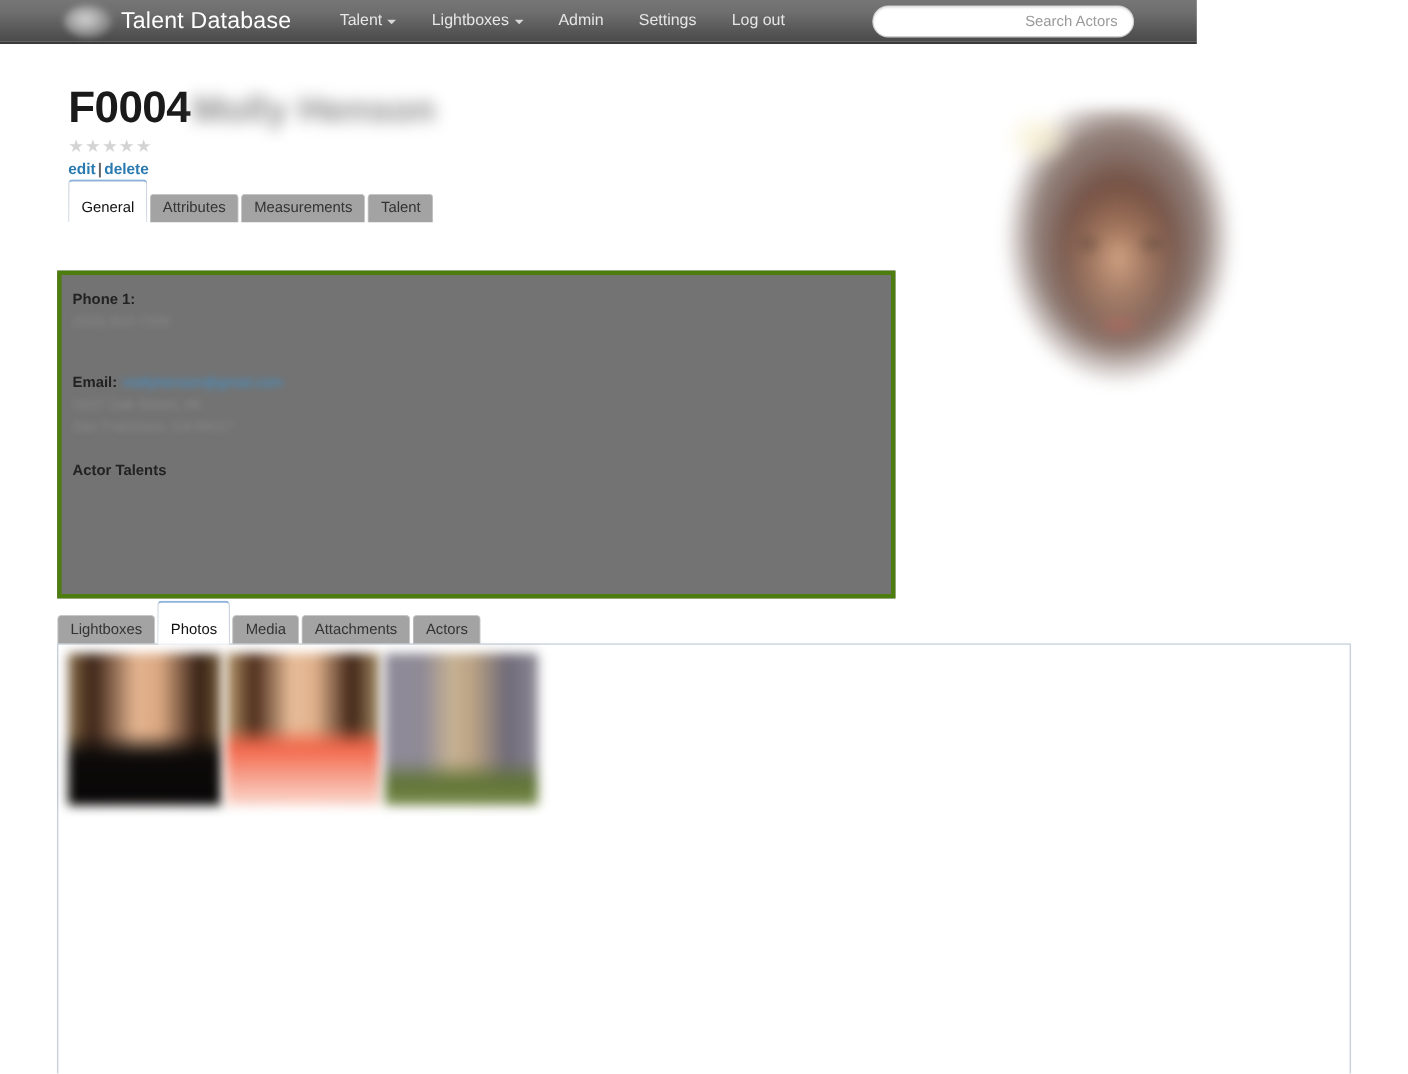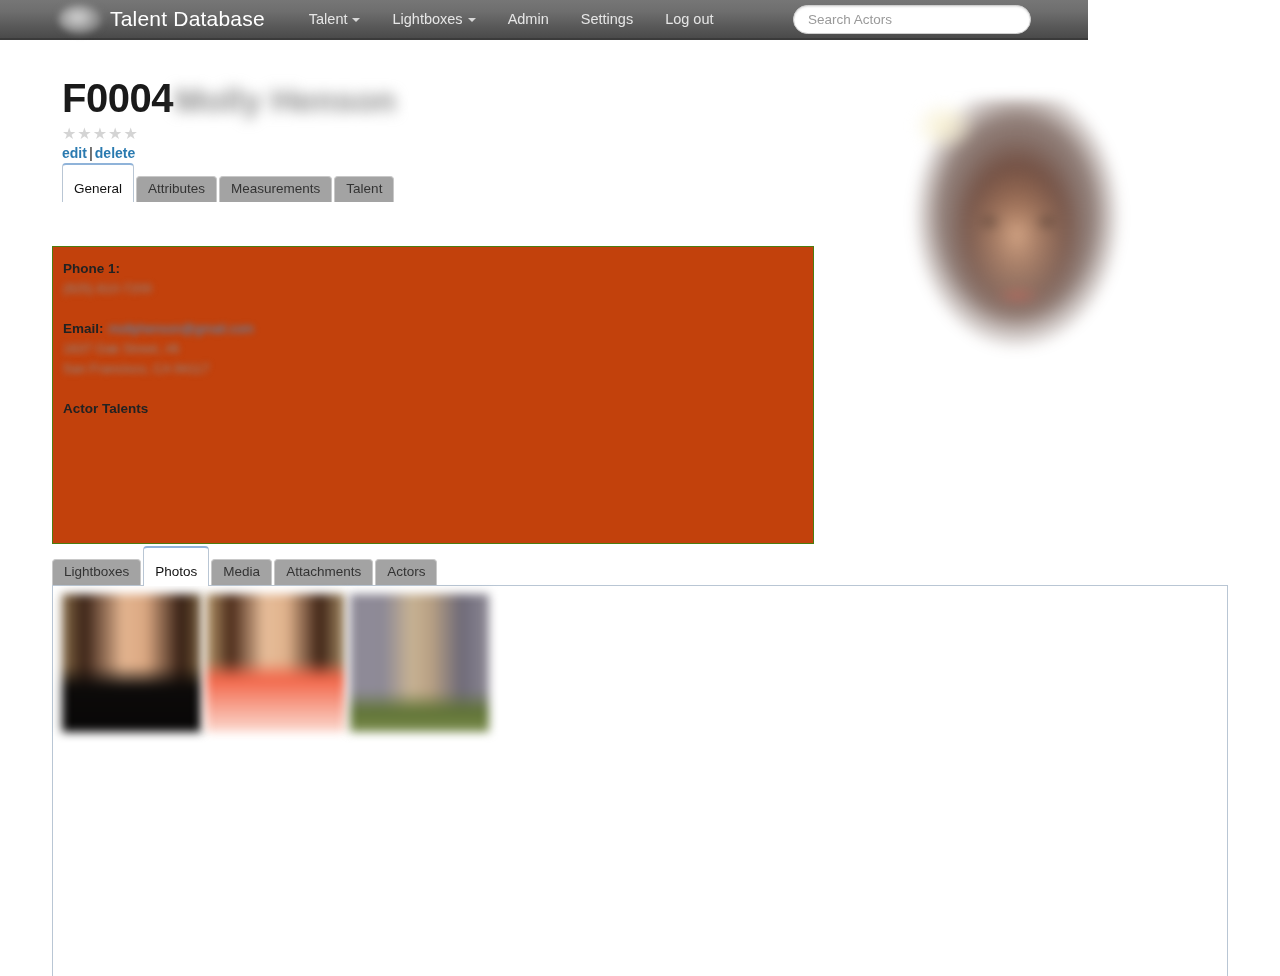--- a/index.html
+++ b/index.html
@@ -70,20 +70,21 @@
     height: 29px;
     border-radius: 15px;
     border: 1px solid #cfcfcf;
     background: #fff;
     padding: 0 14px;
     font-size: 13.5px;
     color: #333;
     font-family: "Liberation Sans", sans-serif;
     outline: none;
     box-shadow: inset 0 1px 2px rgba(0,0,0,0.12);
+    text-align: right;
   }
   .search-input::placeholder { color: #9a9a9a; }
 
   
   .page { position: relative; width: 1280px; }
 
   .header-block {
     position: absolute;
     left: 62px;
     top: 32px;
@@ -158,41 +159,41 @@
     background: #ffffff;
   }
 
   
   .general-panel {
     position: absolute;
     left: 52px;
     top: 206px;
     width: 762px;
     height: 298px;
-    border: 1px solid #4d7c0f;
-    background: #c2410c;
+    border: 4px solid #4d7c0f;
+    background: #737373;
     padding: 12px 0 12px 10px;
   }
   .field-label {
     font-size: 13.5px;
     font-weight: bold;
     color: #222;
     line-height: 20px;
   }
   .field-value-redacted {
     font-size: 13px;
     color: #8a8a8a;
     filter: blur(3px);
     line-height: 20px;
     height: 20px;
     white-space: nowrap;
   }
   .field-value-redacted.link { color: #3f93cf; }
   .field-blank { height: 20px; }
-  .inline-row { display: flex; align-items: center; gap: 5px; }
+  .inline-row { display: flex; align-items: center; gap: 5px; margin-top: 16px; }
   .section-head {
     font-size: 13.5px;
     font-weight: bold;
     color: #222;
     margin-top: 20px;
     line-height: 20px;
   }
 
   
   .lower { position: absolute; left: 52px; top: 518px; }

